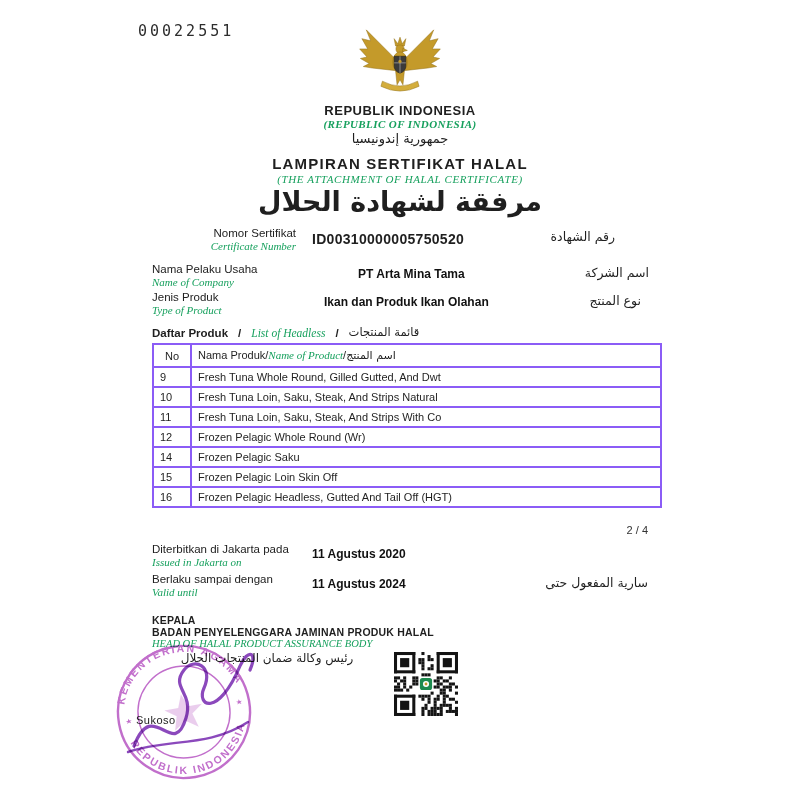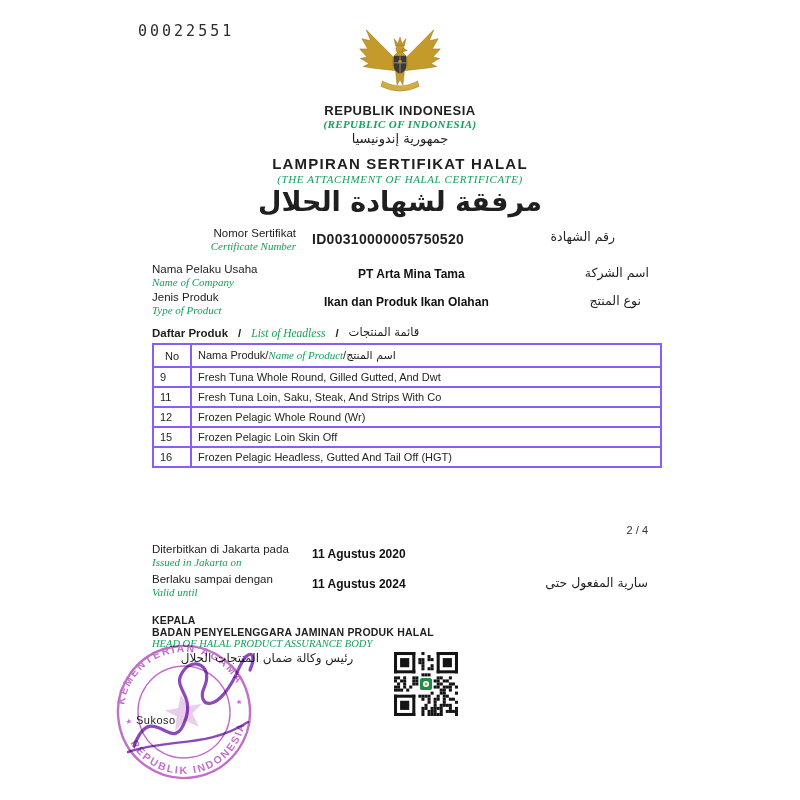--- a/index.html
+++ b/index.html
@@ -111,26 +111,34 @@
           </span>
         </th>
       </tr>
     </thead>
     <tbody>
       <tr>
           <td class="no">9</td>
           <td>Fresh Tuna Whole Round, Gilled Gutted, And Dwt</td>
         </tr>
       <tr>
+          <td class="no">10</td>
+          <td>Fresh Tuna Loin, Saku, Steak, And Strips Natural</td>
+        </tr>
+      <tr>
           <td class="no">11</td>
           <td>Fresh Tuna Loin, Saku, Steak, And Strips With Co</td>
         </tr>
       <tr>
           <td class="no">12</td>
           <td>Frozen Pelagic Whole Round (Wr)</td>
+        </tr>
+      <tr>
+          <td class="no">14</td>
+          <td>Frozen Pelagic Saku</td>
         </tr>
       <tr>
           <td class="no">15</td>
           <td>Frozen Pelagic Loin Skin Off</td>
         </tr>
       <tr>
           <td class="no">16</td>
           <td>Frozen Pelagic Headless, Gutted And Tail Off (HGT)</td>
         </tr>
     </tbody>

